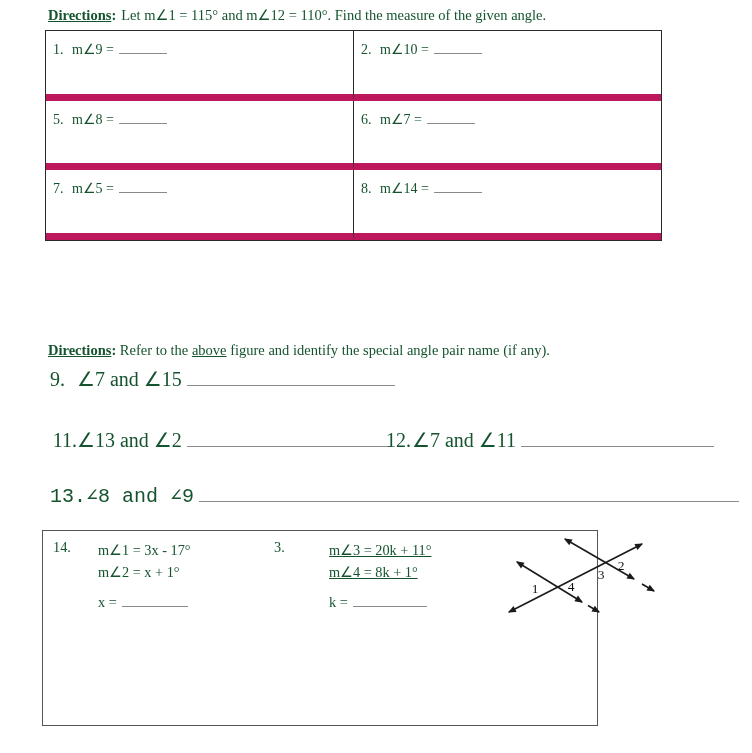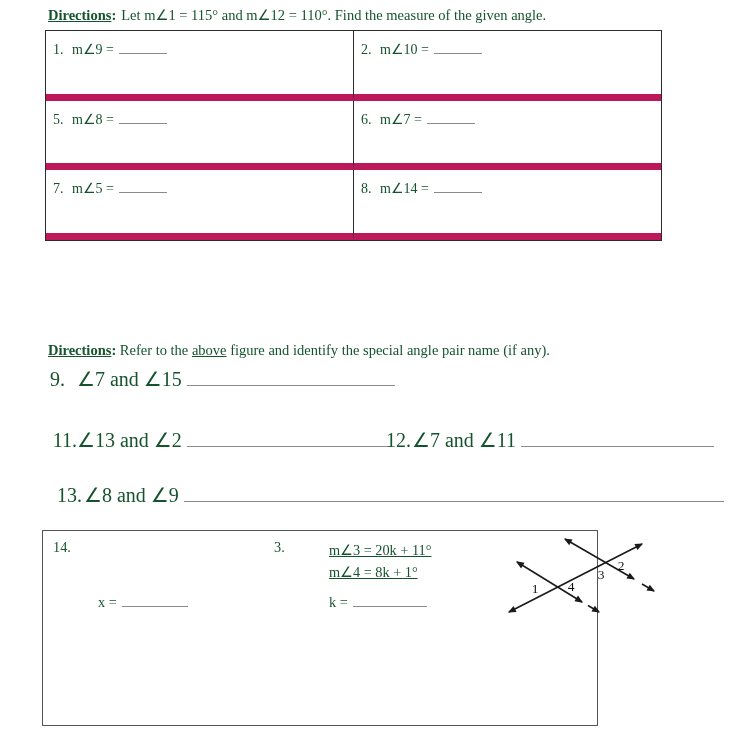--- a/index.html
+++ b/index.html
@@ -47,21 +47,21 @@
   }
   .w48{width:48px;}
 
   
   .pair{position:absolute;margin:0;font-size:20px;white-space:nowrap;}
   .pnum{display:inline-block;min-width:27px;}
   .p9{left:50px;top:367px;}
   .p10{left:385px;top:367px;}
   .p11{left:50px;top:428px;text-align:right;}
   .p12{left:385px;top:428px;text-align:center;}
-  .p13{left:57px;top:483px;}
+  .p13{left:50px;top:483px;font-family:Liberation Mono, monospace;}
 
   
   .box{
     position:absolute;left:42px;top:530px;
     width:556px;height:196px;
     border:1.5px solid #555;
     box-sizing:border-box;
   }
   .bnum{position:absolute;font-size:14.3px;}
   .n14{left:10px;top:8px;}
@@ -94,20 +94,21 @@
 
   <p class="dir dir2"><span class="bold"><span class="ul">Directions</span><span>: </span></span><span>Refer to the </span><span class="ul">above</span><span> figure and identify the special angle pair name (if any).</span></p>
 
   <p class="pair p9"><span class="pnum">9.</span><span>∠7 and ∠15</span><span class="blank" style="width:208px"></span></p>
   <p class="pair p11"><span class="pnum">11.</span><span>∠13 and ∠2</span><span class="blank" style="width:203px"></span></p>
   <p class="pair p12"><span class="pnum">12.</span><span>∠7 and ∠11</span><span class="blank" style="width:193px"></span></p>
   <p class="pair p13"><span class="pnum">13.</span><span>∠8 and ∠9</span><span class="blank" style="width:540px"></span></p>
 
   <div class="box">
     <span class="bnum n14">14.</span>
+    <p class="eqs e14"><span>m∠1 = 3x - 17°</span><br><span>m∠2 = x + 1°</span></p>
     <div class="varline v14"><span>x =</span><span class="blank" style="width:66px"></span></div>
 
     <span class="bnum n15">3.</span>
     <p class="eqs e15"><span>m∠3 = 20k + 11°</span><br><span>m∠4 = 8k + 1°</span></p>
     <div class="varline v15"><span>k =</span><span class="blank" style="width:74px"></span></div>
 
     <svg class="diagram-svg" width="178" height="92" viewBox="492 532 178 92" xmlns="http://www.w3.org/2000/svg">
       <defs>
         <marker id="ah" viewBox="0 0 10 10" refX="8.5" refY="5" markerWidth="9" markerHeight="8" markerUnits="userSpaceOnUse" orient="auto-start-reverse">
           <path d="M0,0.8 L10,5 L0,9.2 Z" fill="#1a1a1a"></path>

